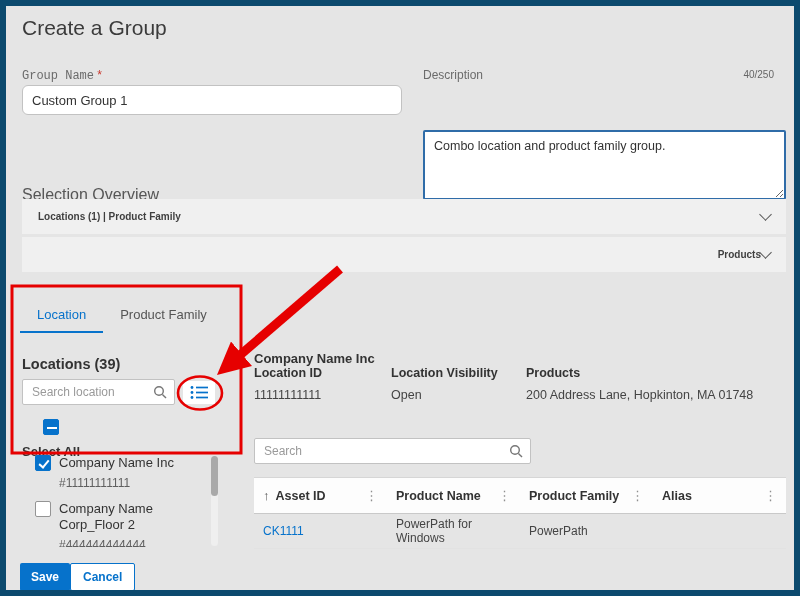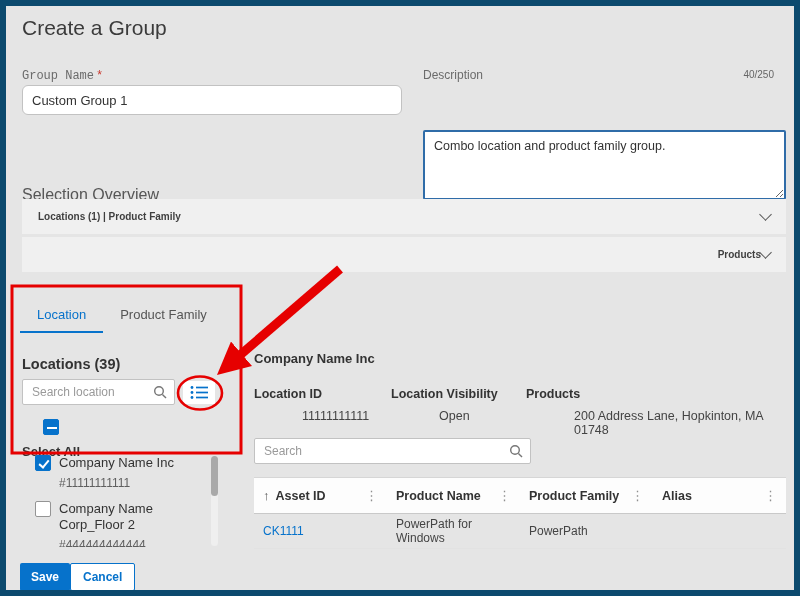--- a/index.html
+++ b/index.html
@@ -68,23 +68,23 @@
   .loc-list { position:absolute; left:29px; top:449px; width:172px; height:92px; overflow:hidden; }
   .loc-item { display:flex; gap:8px; margin-bottom:11px; cursor:pointer; }
   .loc-name { font-size:13px; color:#333; line-height:16px; }
   .loc-id { font-size:12px; color:#5f5f5f; margin-top:5px; }
 
   .scrollbar { position:absolute; left:205px; top:450px; width:7px; height:90px; background:#efefef; border-radius:4px; }
   .scrollbar .thumb { position:absolute; left:0; top:0; width:7px; height:40px; background:#a9a9a9; border-radius:4px; }
 
   .company-name { position:absolute; left:248px; top:345px; font-size:13px; font-weight:700; color:#333; }
 
-  .dfield { position:absolute; top:381px; }
+  .dfield { position:absolute; top:360px; }
   .dfield .dlabel { font-size:12.5px; font-weight:700; color:#333; }
-  .dfield .dvalue { font-size:12.5px; color:#444; margin-top:8px;margin-left:48px; }
+  .dfield .dvalue { font-size:12.5px; color:#444; margin-top:8px; }
   .df1 { left:248px; } .df2 { left:385px; } .df3 { left:520px; }
 
   .asset-table { position:absolute; left:248px; top:471px; width:532px; }
   .thead { display:grid; grid-template-columns:133px 133px 133px 133px; border-top:1px solid #d6d6d6; border-bottom:1px solid #c9c9c9; background:#fdfdfd; }
   .th { display:flex; align-items:center; height:35px; padding:0 9px; font-size:12.5px; font-weight:700; color:#333; gap:6px; }
   .th .kebab { margin-left:auto; color:#8f8f8f; font-size:13px; font-weight:400; cursor:pointer; }
   .sort-icon { color:#555; font-weight:400; font-size:13px; }
   .trow { display:grid; grid-template-columns:133px 133px 133px 133px; border-bottom:1px solid #e2e2e2; }
   .td { display:flex; align-items:center; height:34px; padding:0 9px; font-size:12px; color:#444; }
   .td.link { color:#0672cb; cursor:pointer; }

